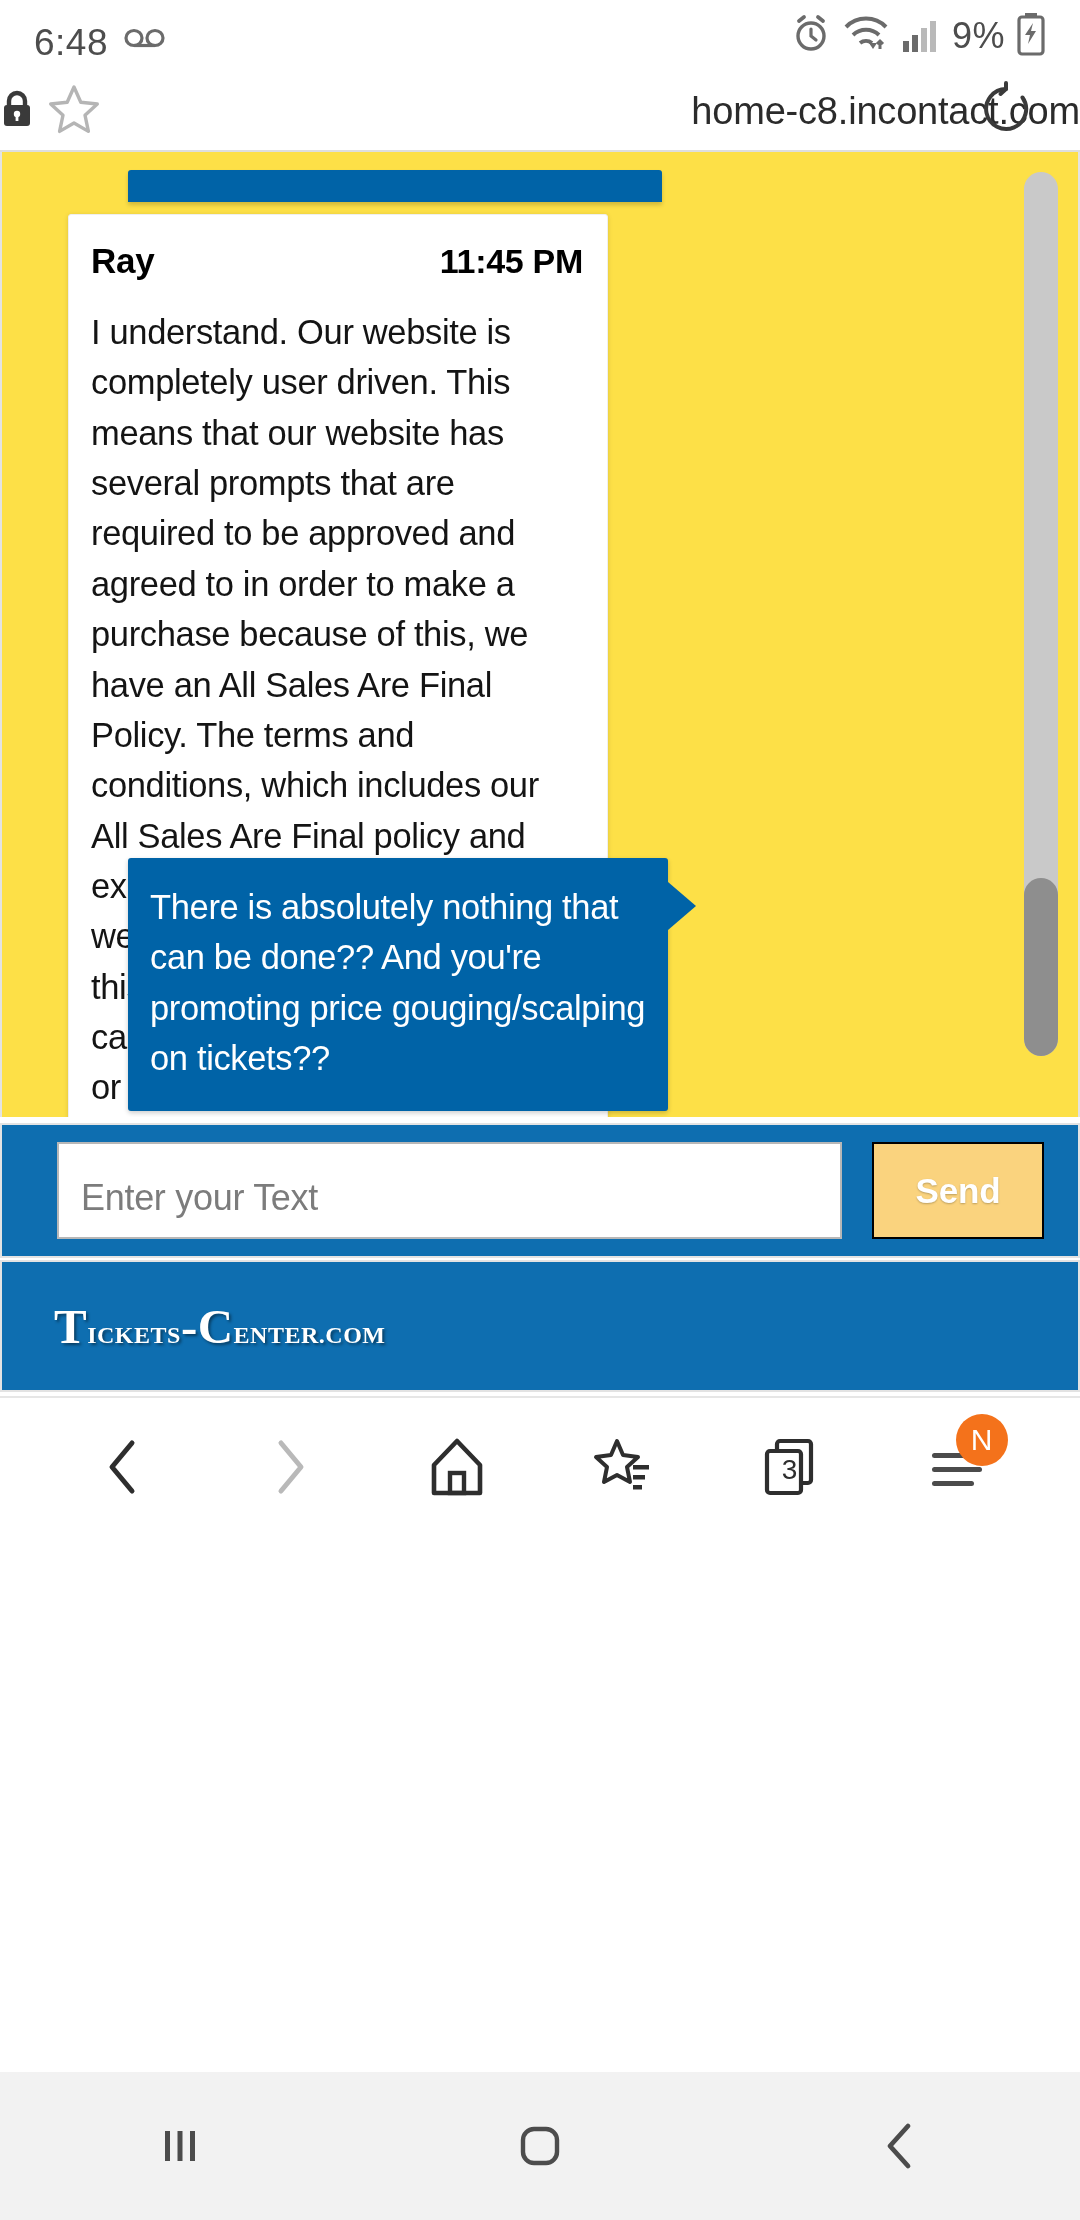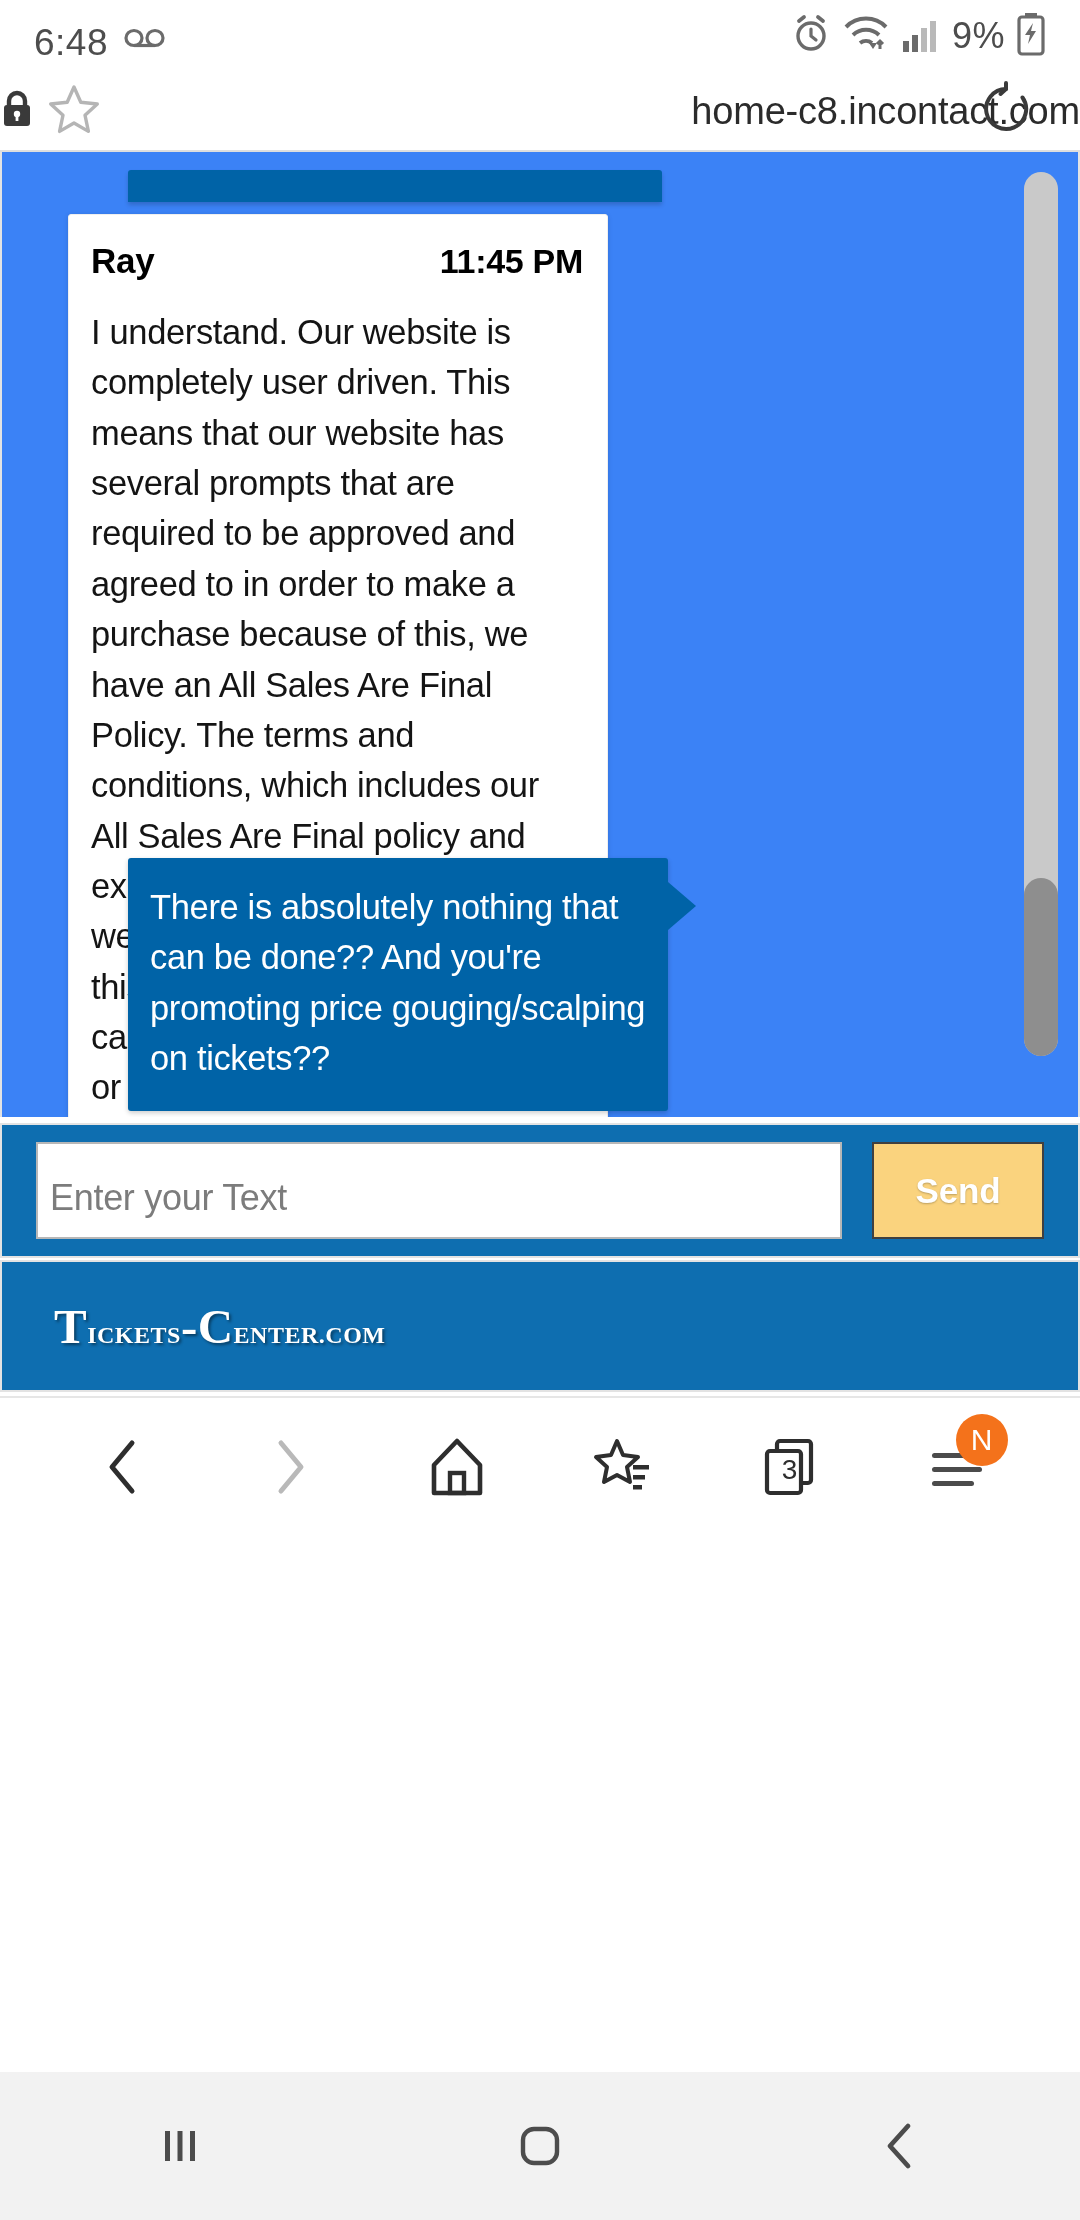--- a/index.html
+++ b/index.html
@@ -50,21 +50,21 @@
     background:#ffffff;
     border-top:2px solid #dedede;
     overflow:hidden;
   }
 
   
   .chatarea {
     position:absolute;
     left:0; top:0;
     width:1080px; height:965px;
-    background:#3b82f6;
+    background:#fde047;
     border-left:2px solid #e3e3e3;
     border-right:2px solid #e3e3e3;
     overflow:hidden;
   }
 
   
   .blue-strip {
     position:absolute;
     left:126px; top:18px;
     width:534px; height:32px;
@@ -152,33 +152,34 @@
     border-left-color:#e3e3e3;
     display:flex; align-items:center;
     padding:0 34px;
     gap:30px;
   }
   .composer-input {
     flex:1;
     height:97px;
     background:#ffffff;
     border:2px solid #b7b7b7;
-    padding:0 12px;
+    padding:0 22px;
     font-size:36px;
     color:#7c7c7c;
     font-family:"Liberation Sans", sans-serif;
     letter-spacing:-0.3px;
     display:flex; align-items:flex-start;
     padding-top:14px;
+    margin-left:21px;
   }
   .composer-input::placeholder { color:#7c7c7c; }
   .send-btn {
     width:172px; height:97px;
     background:#fad37e;
-    border:2px solid #404040;
+    border:2px solid #000000;
     color:#ffffff;
     font-size:35px;
     font-weight:bold;
     letter-spacing:-0.2px;
     font-family:"Liberation Sans", sans-serif;
     text-shadow:0 1px 2px rgba(0,0,0,0.25);
     cursor:pointer;
   }
 
   

